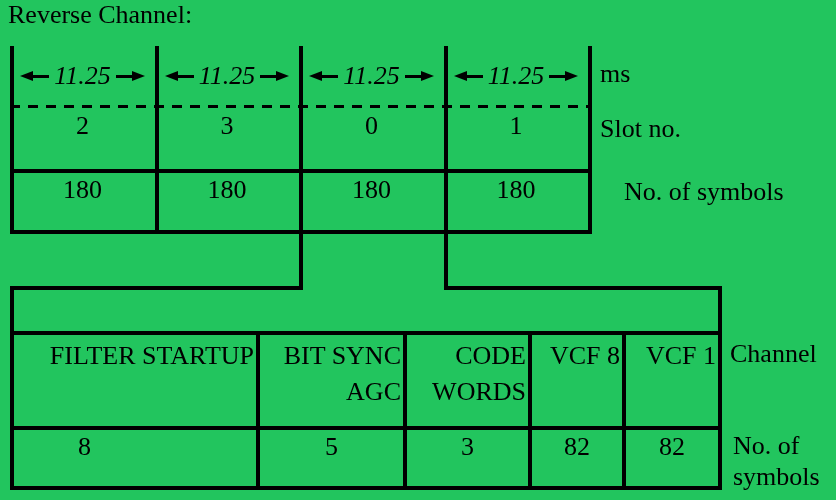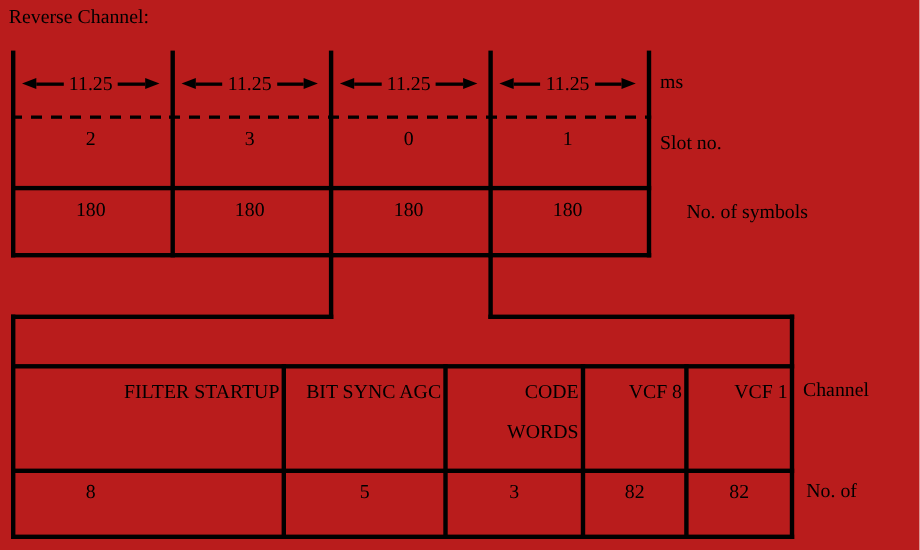--- a/index.html
+++ b/index.html
@@ -4,24 +4,24 @@
 <style>
   html, body {
     margin: 0;
     padding: 0;
     background: #ffffff;
   }
   .canvas {
     position: relative;
     width: 836px;
     height: 500px;
-    background: #b91c1c;
+    background: #22c55e;
     color: #000000;
     font-family: "Liberation Serif", "DejaVu Serif", serif;
-    font-size: 18px;
+    font-size: 26px;
     line-height: 30px;
     overflow: hidden;
   }
   
   .vl { position: absolute; width: 4px; background: #000; }
   .hl { position: absolute; height: 4px; background: #000; }
   .dl { position: absolute; height: 3px;
         background: repeating-linear-gradient(90deg, #000 0 10px, transparent 10px 18px); }
   
   .cell   { position: absolute; text-align: center; white-space: nowrap; }
@@ -29,21 +29,21 @@
   .fn-cell{ position: absolute; line-height: 36px; padding: 2px 0 0 5px;
             box-sizing: border-box; text-align: right; }
   
   .ms-cell { position: absolute; display: flex; align-items: center;
              padding: 0 10px; box-sizing: border-box; }
   .shaft   { flex: 1; height: 3px; background: #000; }
   .head-l  { width: 0; height: 0; border-top: 5px solid transparent;
              border-bottom: 5px solid transparent; border-right: 13px solid #000; }
   .head-r  { width: 0; height: 0; border-top: 5px solid transparent;
              border-bottom: 5px solid transparent; border-left: 13px solid #000; }
-  .ms-text { margin: 0 5px; white-space: nowrap; }
+  .ms-text { margin: 0 5px; white-space: nowrap; font-style: italic; }
   .title   { position: absolute; left: 8px; top: 0; white-space: nowrap; }
   .val-left { text-align: left; padding-left: 64px; box-sizing: border-box; }
 </style>
 </head>
 <body>
 
 <div class="canvas">
 
   <div class="title">Reverse Channel:</div>
 
@@ -122,14 +122,15 @@
   <div class="fn-cell" style="left:626px; top:336px; width:90px;  height:88px">VCF 1</div>
 
   <div class="cell val-left" style="left:14px;  top:432px; width:240px">8</div>
   <div class="cell" style="left:260px; top:432px; width:143px">5</div>
   <div class="cell" style="left:407px; top:432px; width:121px">3</div>
   <div class="cell" style="left:532px; top:432px; width:90px">82</div>
   <div class="cell" style="left:626px; top:432px; width:92px">82</div>
 
   <div class="label" style="left:730px; top:339px">Channel</div>
   <div class="label" style="left:733px; top:431px">No. of</div>
+  <div class="label" style="left:733px; top:462px">symbols</div>
 
 </div>
 
 </body></html>

